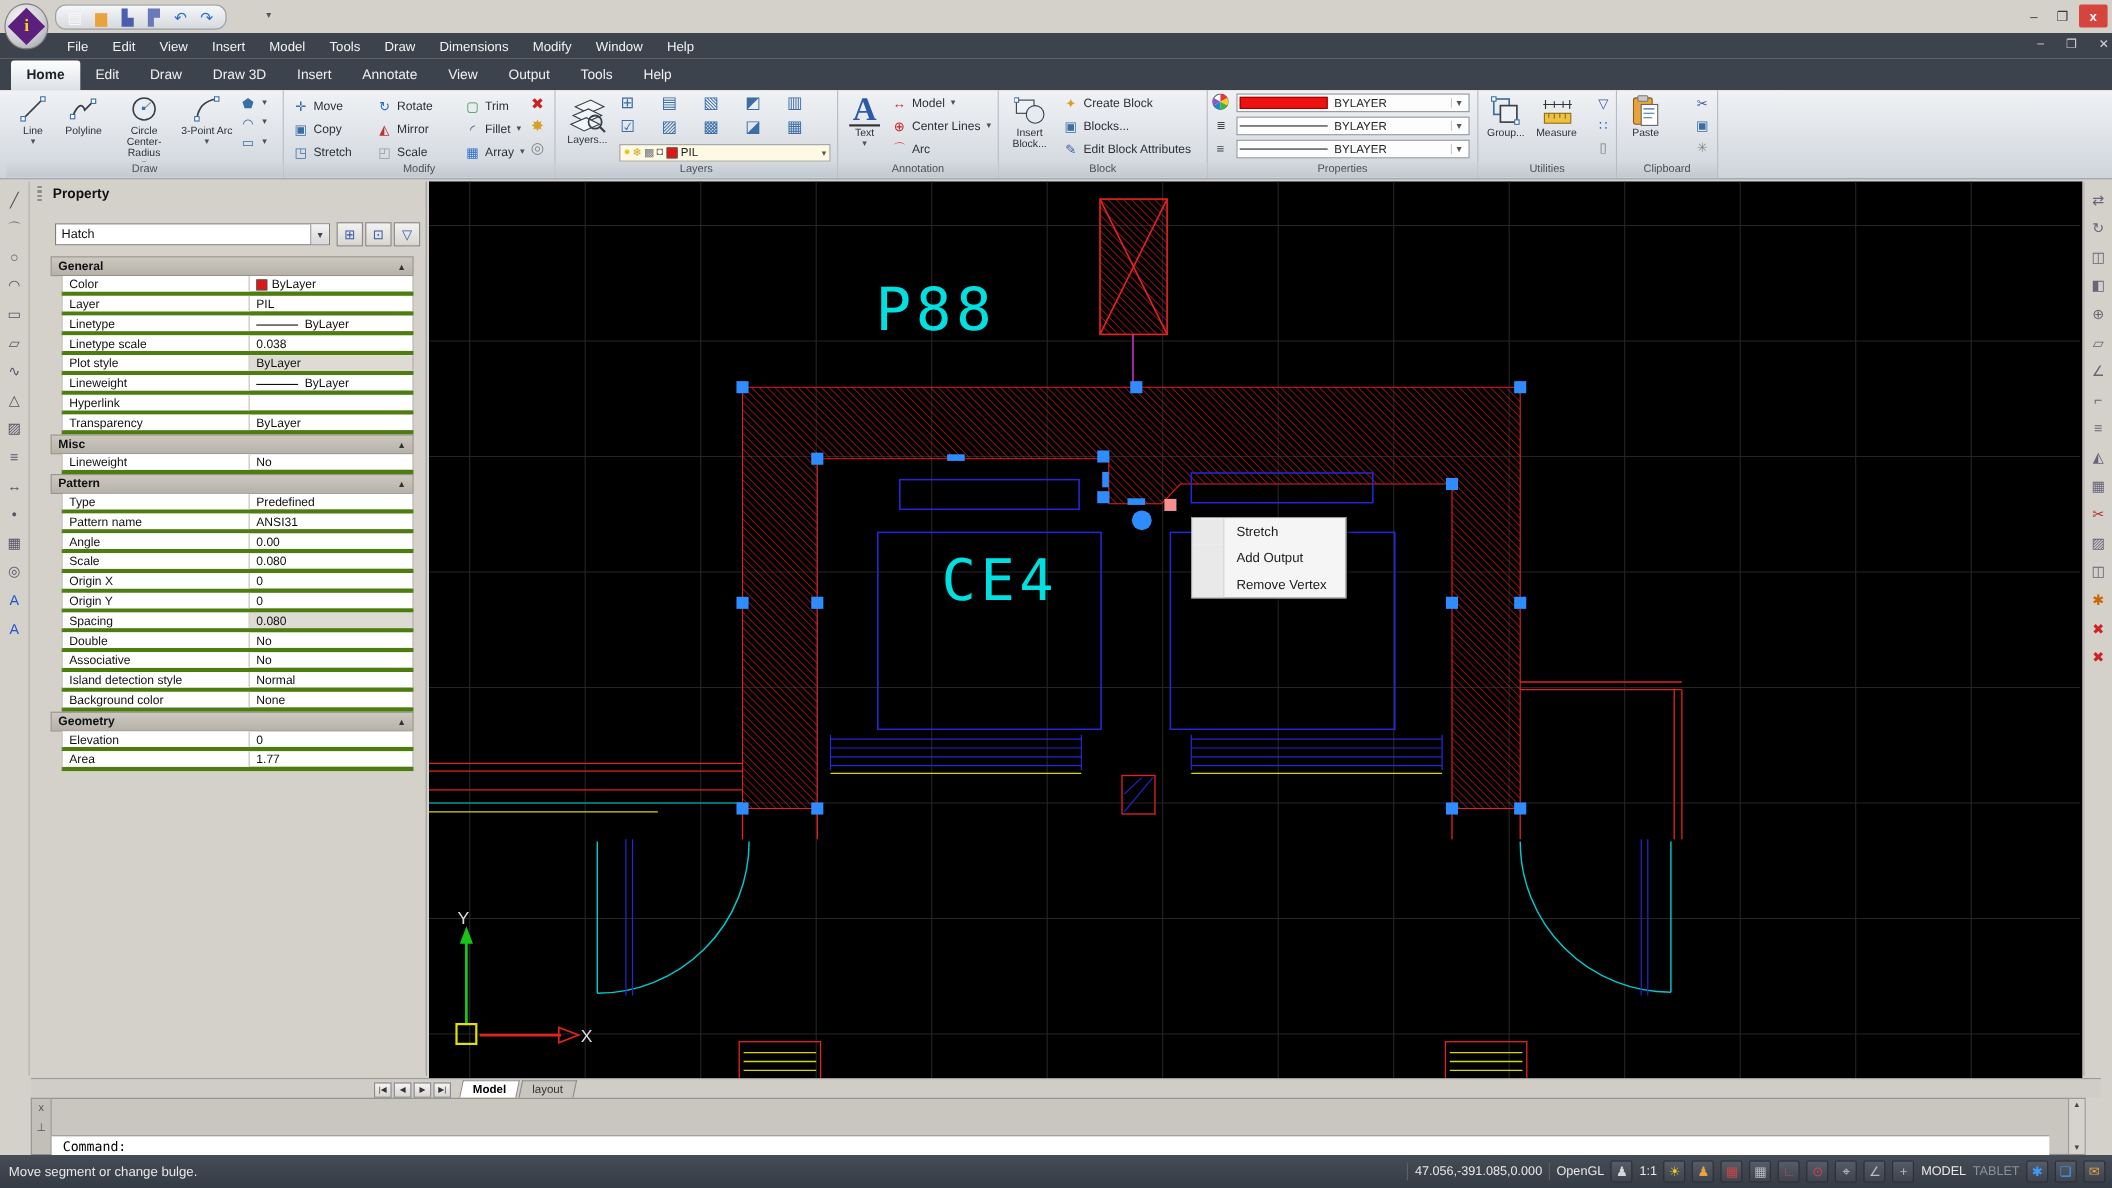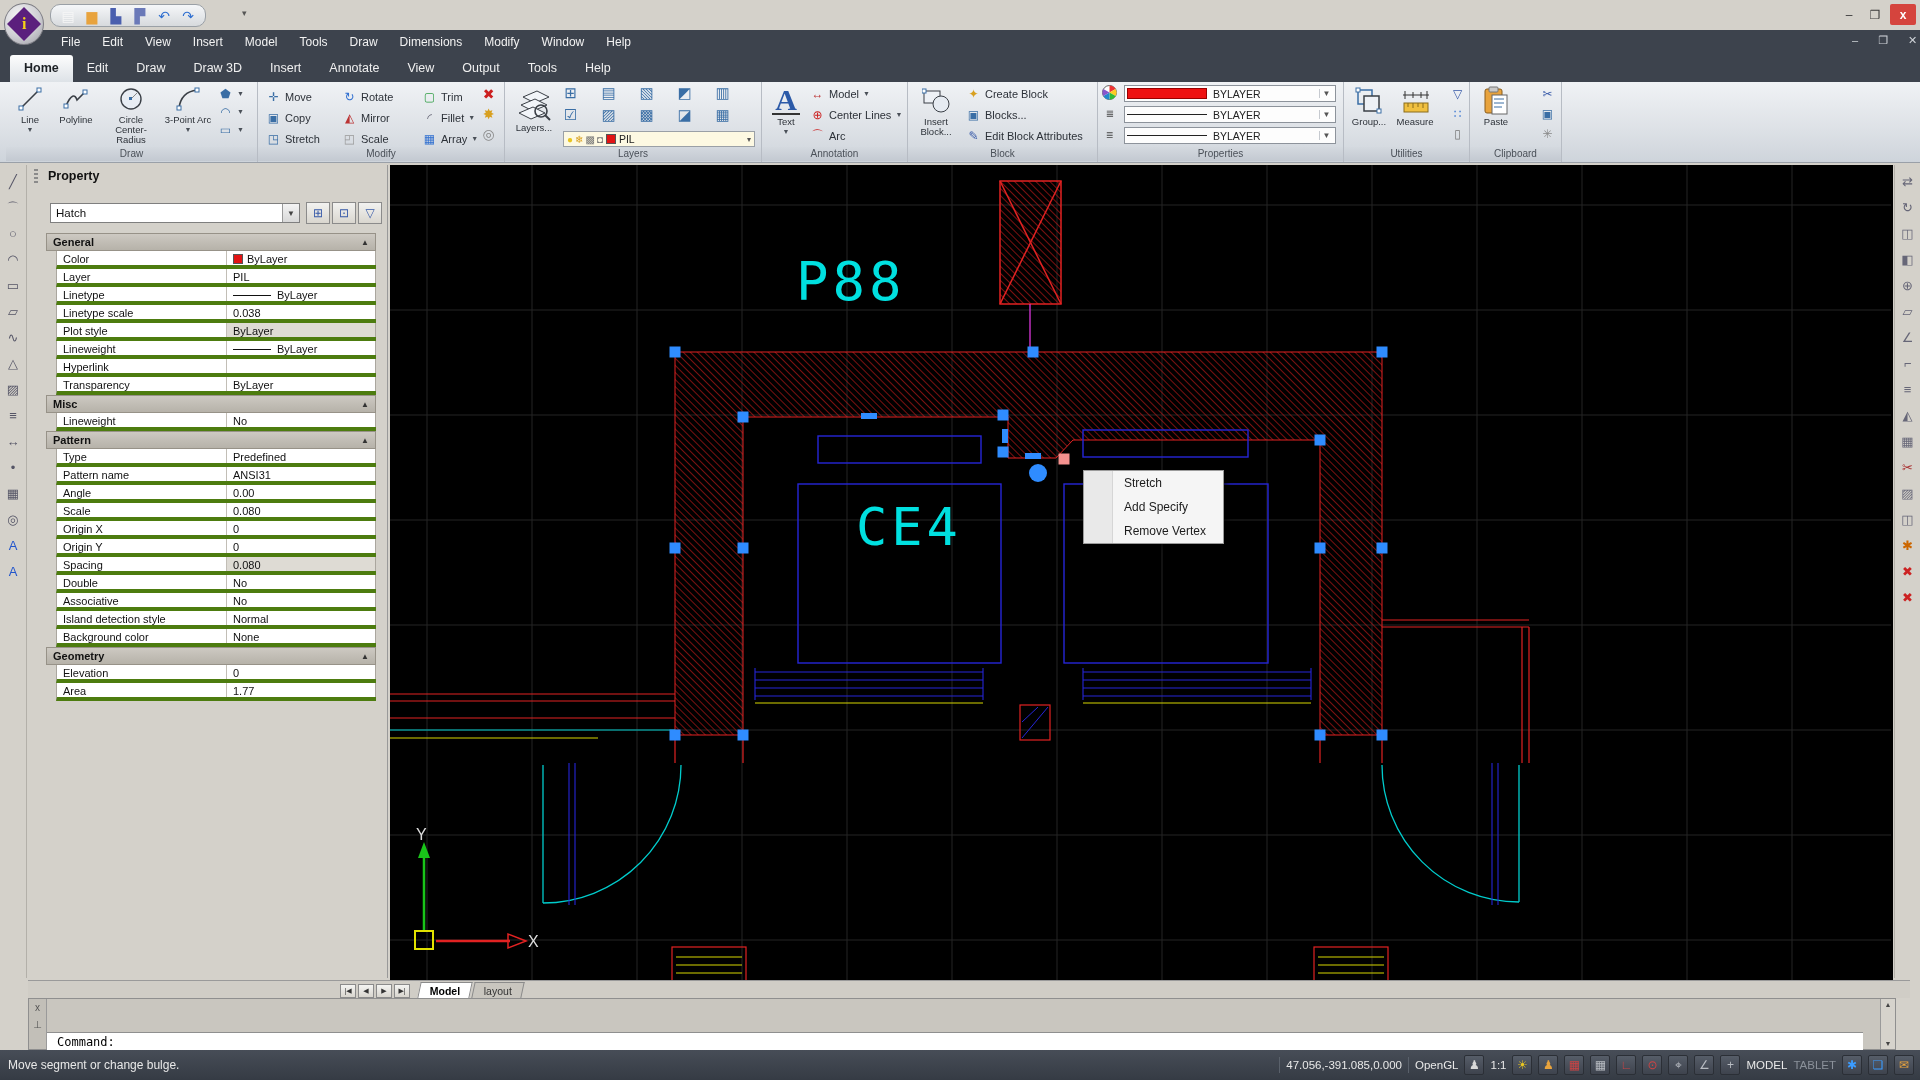--- a/index.html
+++ b/index.html
@@ -806,21 +806,21 @@
       <span class="vt-icon" style="color: rgb(170, 51, 51);">✂</span>
       <span class="vt-icon" style="color: rgb(102, 102, 119);">▨</span>
       <span class="vt-icon" style="color: rgb(102, 102, 119);">◫</span>
       <span class="vt-icon" style="color: rgb(204, 102, 0);">✱</span>
       <span class="vt-icon" style="color: rgb(204, 34, 34);">✖</span>
       <span class="vt-icon" style="color: rgb(204, 34, 34);">✖</span>
     </div>
 
   <div class="abs ctx" id="ctxmenu">
       <div class="ctx-item"><span class="ctx-gutter"></span><span>Stretch</span></div>
-      <div class="ctx-item"><span class="ctx-gutter"></span><span>Add Specify</span></div>
+      <div class="ctx-item"><span class="ctx-gutter"></span><span>Add Output</span></div>
       <div class="ctx-item"><span class="ctx-gutter"></span><span>Remove Vertex</span></div>
     </div>
 
   <div class="abs tabstrip">
     <div style="display:flex;align-items:center;margin-left:312px;gap:1px;" id="sheetnav">
         <div class="nav-btn">|◀</div>
         <div class="nav-btn">◀</div>
         <div class="nav-btn">▶</div>
         <div class="nav-btn">▶|</div>
       </div>

